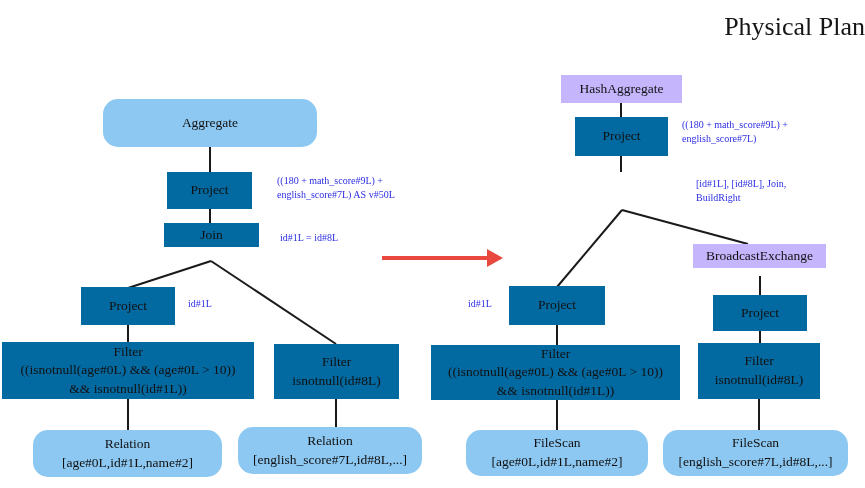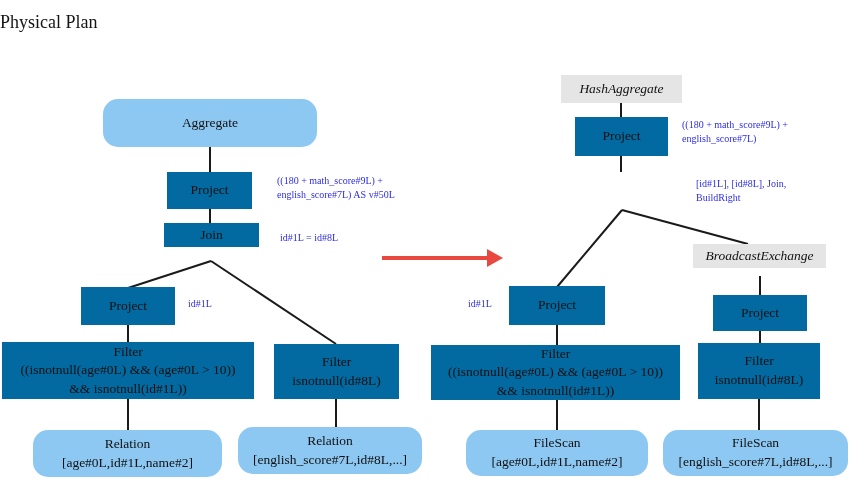--- a/index.html
+++ b/index.html
@@ -2,32 +2,32 @@
 <html><head>
 <meta charset="utf-8">
 <style>
   html,body { margin:0; padding:0; background:#ffffff; }
   .stage {
     position:relative; width:865px; height:488px; background:#ffffff;
     font-family:"Liberation Serif","DejaVu Serif",serif; overflow:hidden;
   }
   .title {
     position:absolute; left:0; top:12px; width:100%;
-    text-align:left; font-size:18px; color:#151515;
+    text-align:right; font-size:26px; color:#151515;
   }
   svg.wires { position:absolute; left:0; top:0; }
   .node {
     position:absolute; display:flex; flex-direction:column;
     align-items:center; justify-content:center; text-align:center;
     font-size:13.5px; line-height:1.38; color:#111;
   }
   .node div { white-space:nowrap; }
   .node.blue    { background:#8dc8f2;border-radius:15px; }
   .node.green   { background:#0369a1; }
-  .node.magenta { background:#e5e5e5;font-style:italic; }
+  .node.magenta { background:#c4b5fd; }
   .annotation {
     position:absolute; color:#2d2de4; font-size:10px;
     line-height:1.4; white-space:nowrap;
   }
 </style>
 </head>
 <body>
 
 <div class="stage">
 

